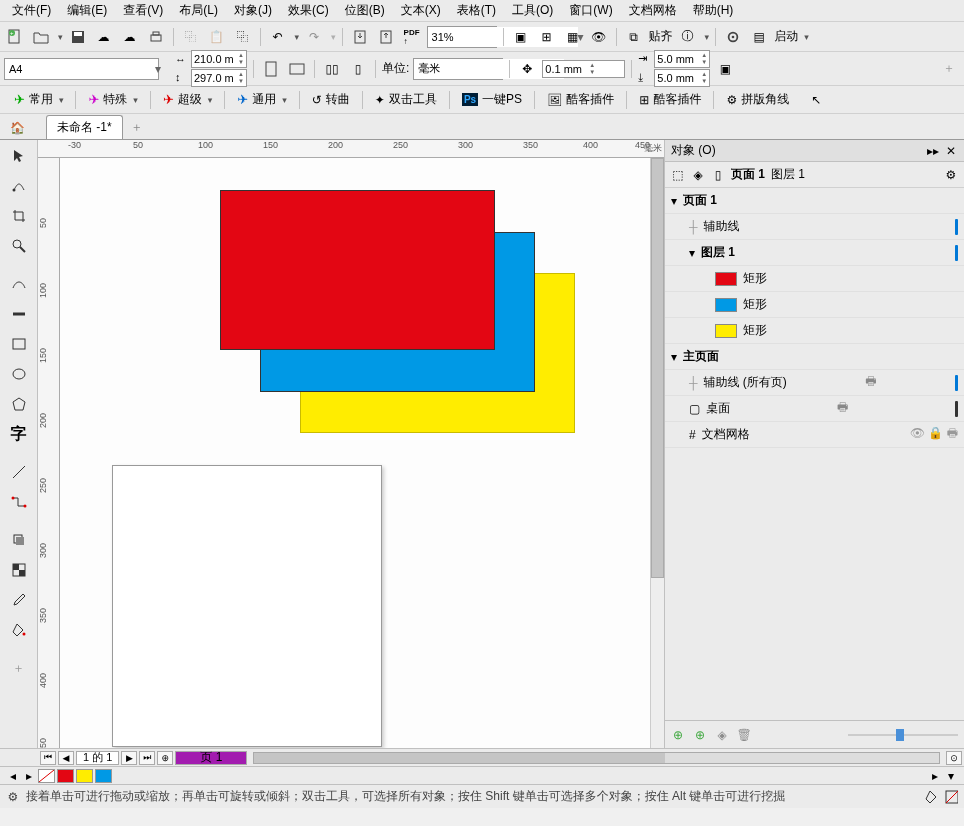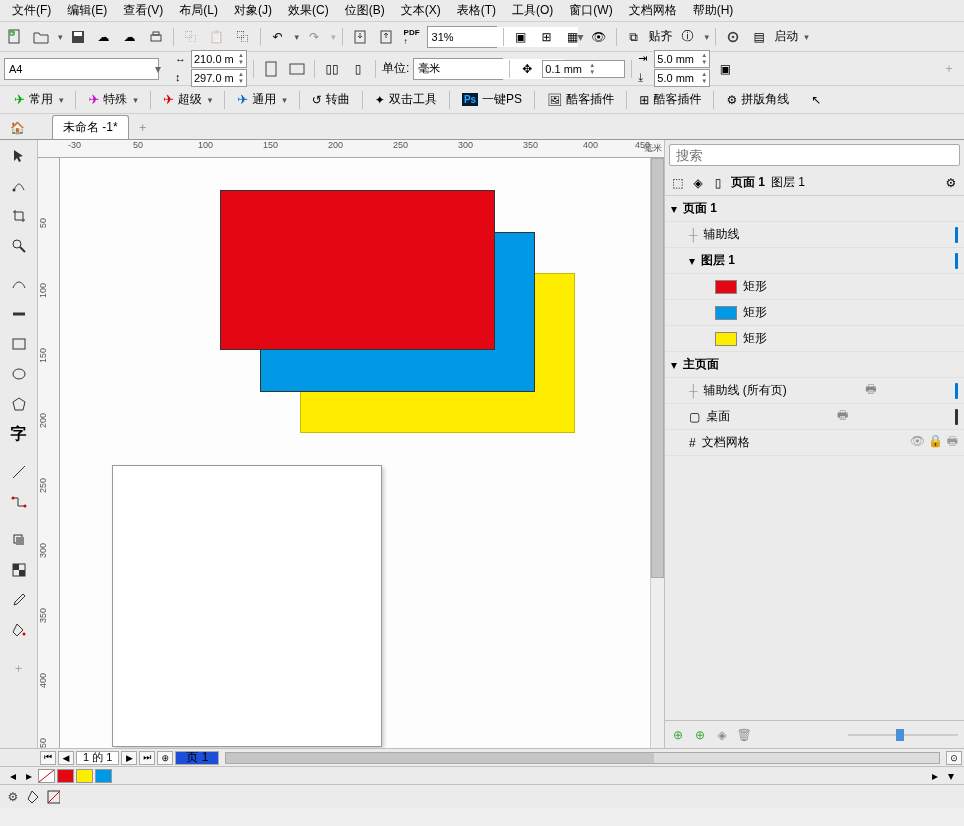--- a/index.html
+++ b/index.html
@@ -10,21 +10,21 @@
 .tb-btn { width: 22px; height: 22px; display: inline-flex; align-items: center; justify-content: center; cursor: default; border-radius: 2px; }
 .tb-sep { width: 1px; height: 18px; background: #c0c0c0; margin: 0 2px; }
 .toolbar2 { background: #ebebeb; height: 34px; display: flex; align-items: center; padding: 0 4px; gap: 4px; border-bottom: 1px solid #d0d0d0; }
 .combo { display: inline-flex; align-items: center; border: 1px solid #999; background: white; height: 22px; }
 .combo input { border: none; padding: 0 4px; font-size: 11px; height: 20px; }
 .combo .dd { width: 14px; text-align: center; color: #666; }
 .toolbar3 { background: #ebebeb; height: 28px; display: flex; align-items: center; padding: 0 8px; gap: 4px; border-bottom: 1px solid #d0d0d0; }
 .ribbon-item { display: inline-flex; align-items: center; gap: 4px; padding: 2px 6px; }
 .arrow-send { font-size: 13px; }
 .tabs { background: #ebebeb; height: 26px; display: flex; align-items: flex-end; border-bottom: 1px solid #999; }
-.tab { background: white; border: 1px solid #999; border-bottom: none; padding: 3px 10px; margin-left: 16px; border-radius: 3px 3px 0 0; display: flex; gap: 4px; align-items: center; }
+.tab { background: white; border: 1px solid #999; border-bottom: none; padding: 3px 10px; margin-left: 10px; border-radius: 3px 3px 0 0; display: flex; gap: 4px; align-items: center; }
 .tab-add { padding: 3px 8px; color: #888; }
 .workarea { display: flex; height: 608px; }
 .tools-left { width: 38px; background: #ebebeb; border-right: 1px solid #c0c0c0; display: flex; flex-direction: column; padding: 2px 0; gap: 2px; align-items: center; }
 .tool-btn { width: 28px; height: 28px; display: flex; align-items: center; justify-content: center; border-radius: 2px; }
 .canvas-area { flex: 1; background: white; position: relative; overflow: hidden; }
 .ruler-h { height: 18px; background: #f5f5f5; border-bottom: 1px solid #aaa; position: relative; font-size: 9px; color: #555; }
 .ruler-h .tick { position: absolute; top: 0; }
 .ruler-v { position: absolute; left: 0; top: 18px; bottom: 0; width: 22px; background: #f5f5f5; border-right: 1px solid #aaa; font-size: 9px; color: #555; }
 .ruler-v .tick { position: absolute; writing-mode: vertical-rl; transform: rotate(180deg); }
 .canvas-inner { position: absolute; left: 22px; top: 18px; right: 0; bottom: 0; background: #fdfdfd; }
@@ -39,21 +39,21 @@
 .tree-row { display: flex; align-items: center; height: 26px; padding: 0 6px; gap: 6px; border-bottom: 1px solid #e0e0e0; }
 .tree-row.lvl1 { padding-left: 24px; }
 .tree-row.lvl2 { padding-left: 50px; }
 .swatch { width: 22px; height: 14px; border: 1px solid #888; }
 .panel-foot { height: 28px; display: flex; align-items: center; gap: 8px; padding: 0 6px; border-top: 1px solid #c0c0c0; justify-content: space-between; }
 .slider { width: 110px; height: 12px; background: linear-gradient(#ccc,#ccc) no-repeat center; background-size: 100% 2px; position: relative; }
 .slider::after { content: ""; width: 8px; height: 12px; background: #4a90d9; position: absolute; left: 48px; top: 0; }
 .hscroll { height: 18px; background: #ebebeb; border-top: 1px solid #c0c0c0; display: flex; align-items: center; gap: 2px; padding: 0 2px; }
 .hscroll .nav-btn { width: 16px; height: 14px; border: 1px solid #aaa; background: #f7f7f7; display: inline-flex; align-items: center; justify-content: center; font-size: 9px; }
 .hscroll .pagecount { border: 1px solid #aaa; background: white; padding: 2px 6px; font-size: 11px; height: 14px; display: inline-flex; align-items: center; }
-.hscroll .pagetab { border: 1px solid #aaa; background: #1d4ed8; padding: 0 10px; height: 14px; display: inline-flex; align-items: center; }
+.hscroll .pagetab { border: 1px solid #aaa; background: #a21caf; padding: 0 24px; height: 14px; display: inline-flex; align-items: center; }
 .colorbar { height: 18px; background: #ebebeb; border-top: 1px solid #c0c0c0; display: flex; align-items: center; padding: 0 6px; gap: 2px; }
 .cb-sw { width: 17px; height: 14px; border: 1px solid #999; }
 .status { height: 24px; background: #ebebeb; border-top: 1px solid #c0c0c0; display: flex; align-items: center; padding: 0 6px; gap: 6px; font-size: 12px; color: #444; }
 .tri { font-size: 9px; margin-left: 2px; color: #555; }
 .dim-box { display: inline-flex; align-items: center; border: 1px solid #999; background: white; height: 18px; }
 .dim-box input { border: none; font-size: 11px; width: 44px; padding: 0 2px; height: 16px; }
 .dim-box .spbtns { display: flex; flex-direction: column; font-size: 6px; line-height: 7px; width: 10px; text-align: center; color: #666; }
 .spin-int { width: 14px; height: 14px; font-size: 11px; }
 .ico-gear { width: 14px; height: 14px; }
 .indicator { width: 3px; height: 16px; background: #0078d7; margin-left: auto; border-radius: 1px; }
@@ -431,22 +431,26 @@
       <div class="rect" style="left:200px;top:74px;width:275px;height:160px;background:#0099e5"></div>
       <div class="rect" style="left:160px;top:32px;width:275px;height:160px;background:#e30613"></div>
       <div class="page-shape" style="left:52px;top:307px;width:270px;height:282px"></div>
       <div style="position:absolute;right:0;top:0;width:14px;height:100%;background:#eee;border-left:1px solid #ccc">
           <div style="position:absolute;top:0;width:100%;height:420px;background:#c5c5c5;border:1px solid #aaa"></div>
         </div>
     </div>
   </div>
 
   <div class="right-panel">
-    <div class="panel-search">
-      <input placeholder="搜索" style="">
+    <div class="panel-title">
+      <span>对象 (O)</span>
+      <span style="display:flex;gap:4px">
+        <span class="small-ico">▸▸</span>
+        <span class="small-ico">✕</span>
+      </span>
     </div>
     <div class="panel-header">
       <span class="small-ico">⬚</span>
       <span class="small-ico">◈</span>
       <span class="small-ico">▯</span>
       <b>页面 1</b>
       <span>图层 1</span>
       <span style="flex:1"></span>
       <span class="small-ico">⚙</span>
     </div>
@@ -536,20 +540,21 @@
   <span class="cb-sw" style="background:#e30613"></span>
   <span class="cb-sw" style="background:#ffed00"></span>
   <span class="cb-sw" style="background:#0099e5"></span>
   <span style="flex:1"></span>
   <span class="small-ico">▸</span>
   <span class="small-ico">▾</span>
 </div>
 
 <div class="status">
   <span class="small-ico">⚙</span>
+  <span style="flex:1;white-space:nowrap;overflow:hidden;text-overflow:ellipsis">接着单击可进行拖动或缩放；再单击可旋转或倾斜；双击工具，可选择所有对象；按住 Shift 键单击可选择多个对象；按住 Alt 键单击可进行挖掘</span>
   <span class="small-ico">
       <svg width="16" height="16">
         <path d="M6 2l6 6-6 6-4-4z" fill="none" stroke="#333"></path>
       </svg>
     </span>
   <span class="small-ico">
       <svg width="16" height="16">
         <rect x="2" y="2" width="12" height="12" fill="none" stroke="#333"></rect>
         <line x1="2" y1="14" x2="14" y2="2" stroke="#d00"></line>
       </svg>

